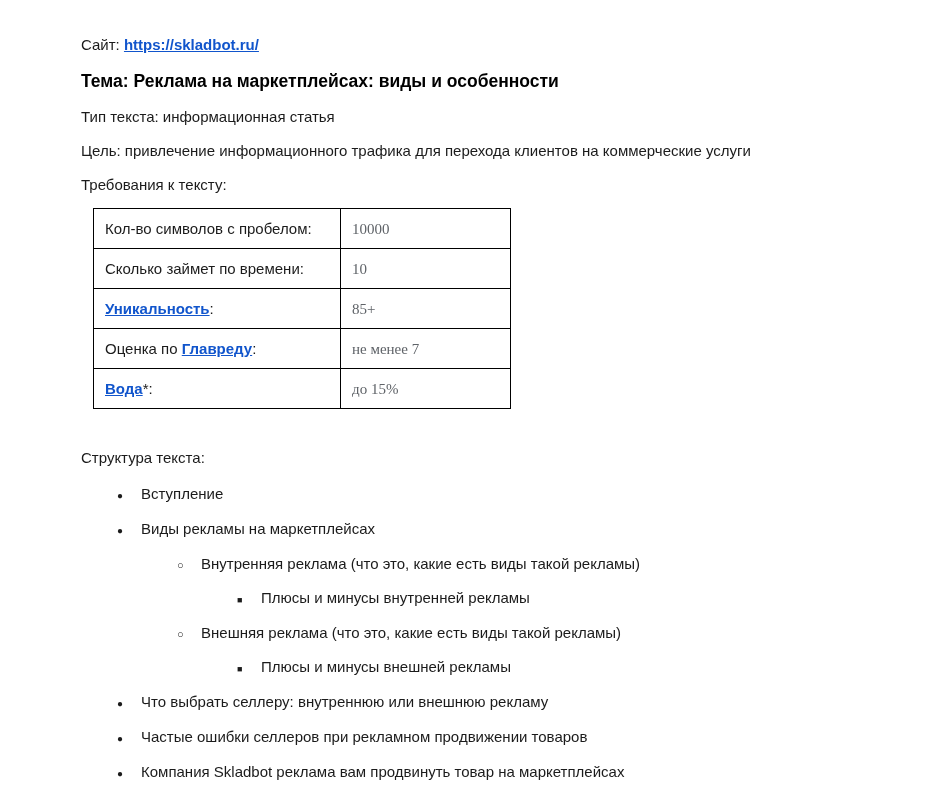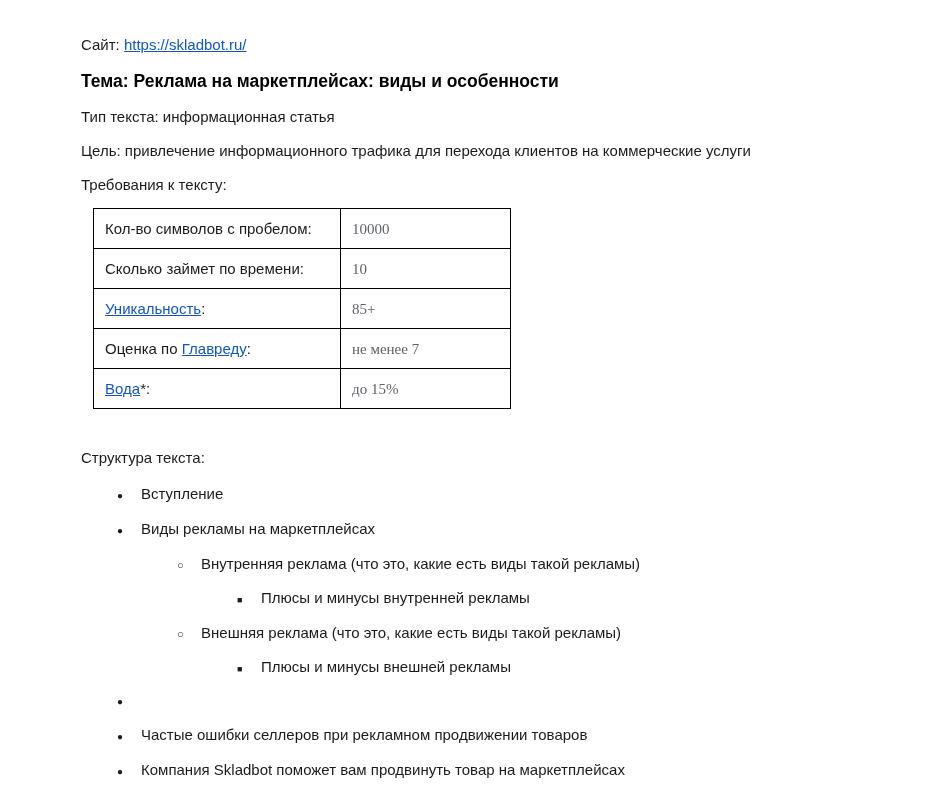--- a/index.html
+++ b/index.html
@@ -21,20 +21,21 @@
     font-size: 17.5px;
     line-height: 26px;
     font-weight: bold;
     margin-bottom: 12px;
     color: #000000;
   }
   a.doc-link, span.doc-link {
     color: #1155cc;
     text-decoration: underline;
     cursor: pointer;
+    font-weight: bold;
   }
   table.req-table {
     border-collapse: collapse;
     margin: 8px 0 0 12px;
     table-layout: fixed;
     width: 417px;
   }
   table.req-table td {
     border: 1.5px solid #000000;
     height: 40px;
@@ -128,22 +129,23 @@
   <div class="outline-item lvl2">
       <span class="marker m2">○</span>
       <span>Внешняя реклама (что это, какие есть виды такой рекламы)</span>
     </div>
   <div class="outline-item lvl3">
       <span class="marker m3">■</span>
       <span>Плюсы и минусы внешней рекламы</span>
     </div>
   <div class="outline-item lvl1">
       <span class="marker m1">●</span>
+      <span>Что выбрать селлеру: внутреннюю или внешнюю рекламу</span>
     </div>
   <div class="outline-item lvl1">
       <span class="marker m1">●</span>
       <span>Частые ошибки селлеров при рекламном продвижении товаров</span>
     </div>
   <div class="outline-item lvl1">
       <span class="marker m1">●</span>
-      <span>Компания Skladbot поможет вам продвинуть товар на маркетплейсах</span>
+      <span>Компания Skladbot реклама вам продвинуть товар на маркетплейсах</span>
     </div>
 </div>
 
 </body></html>

